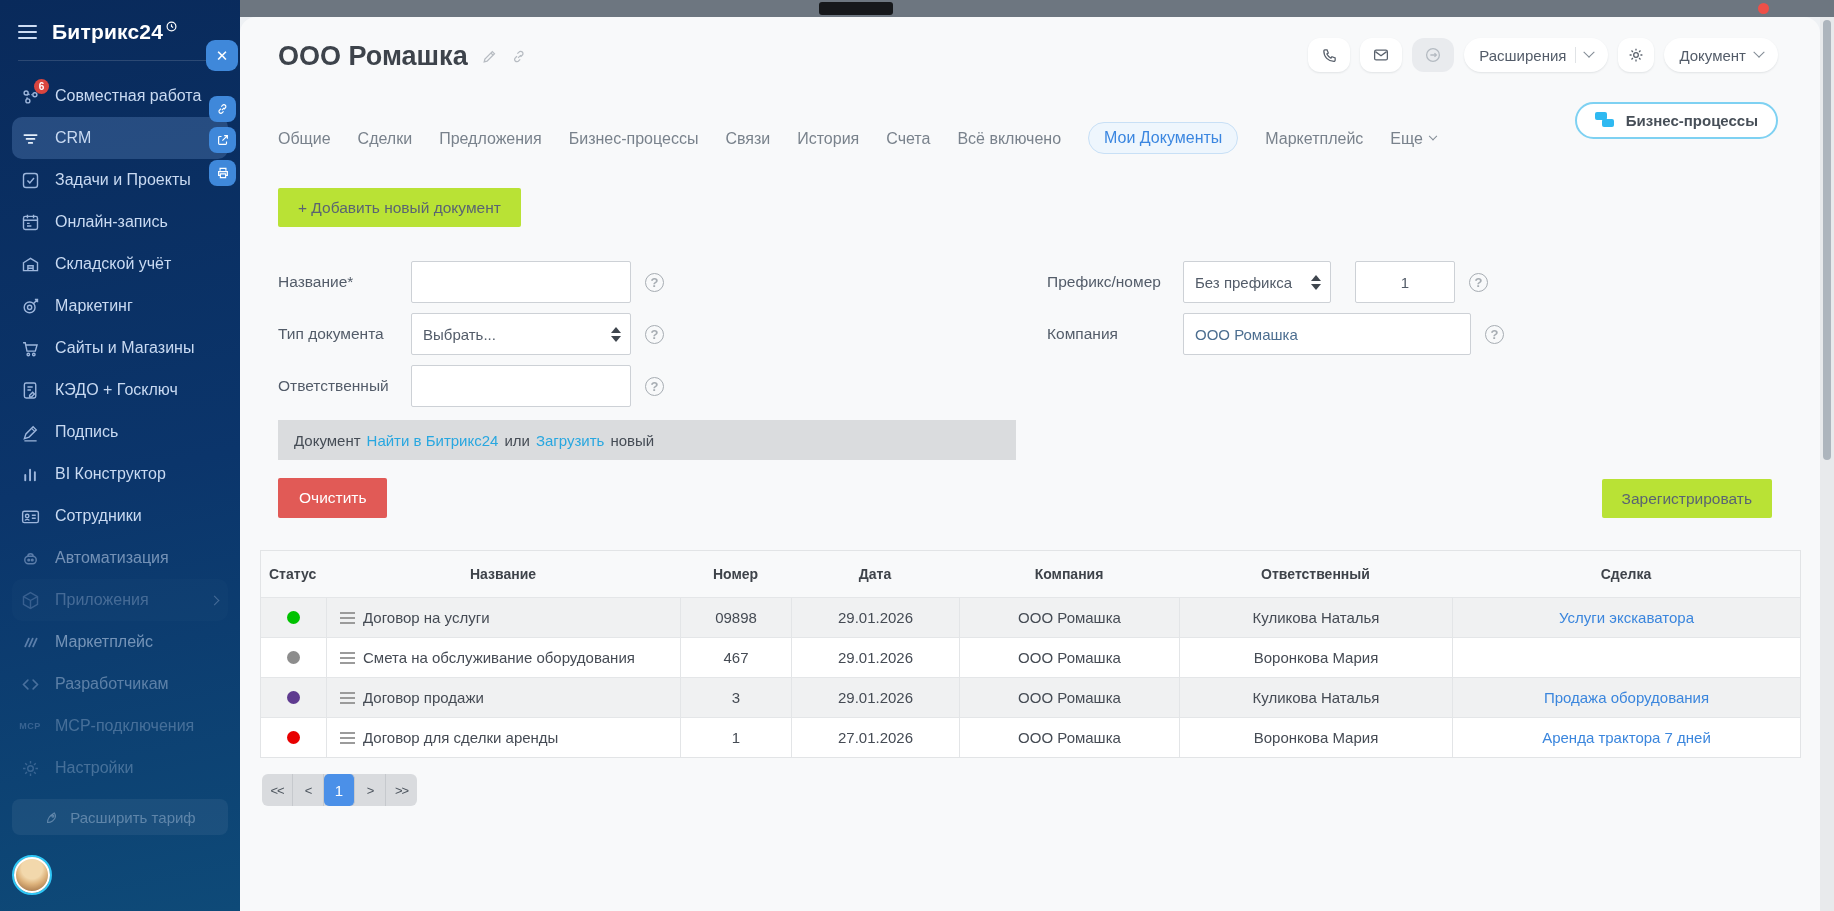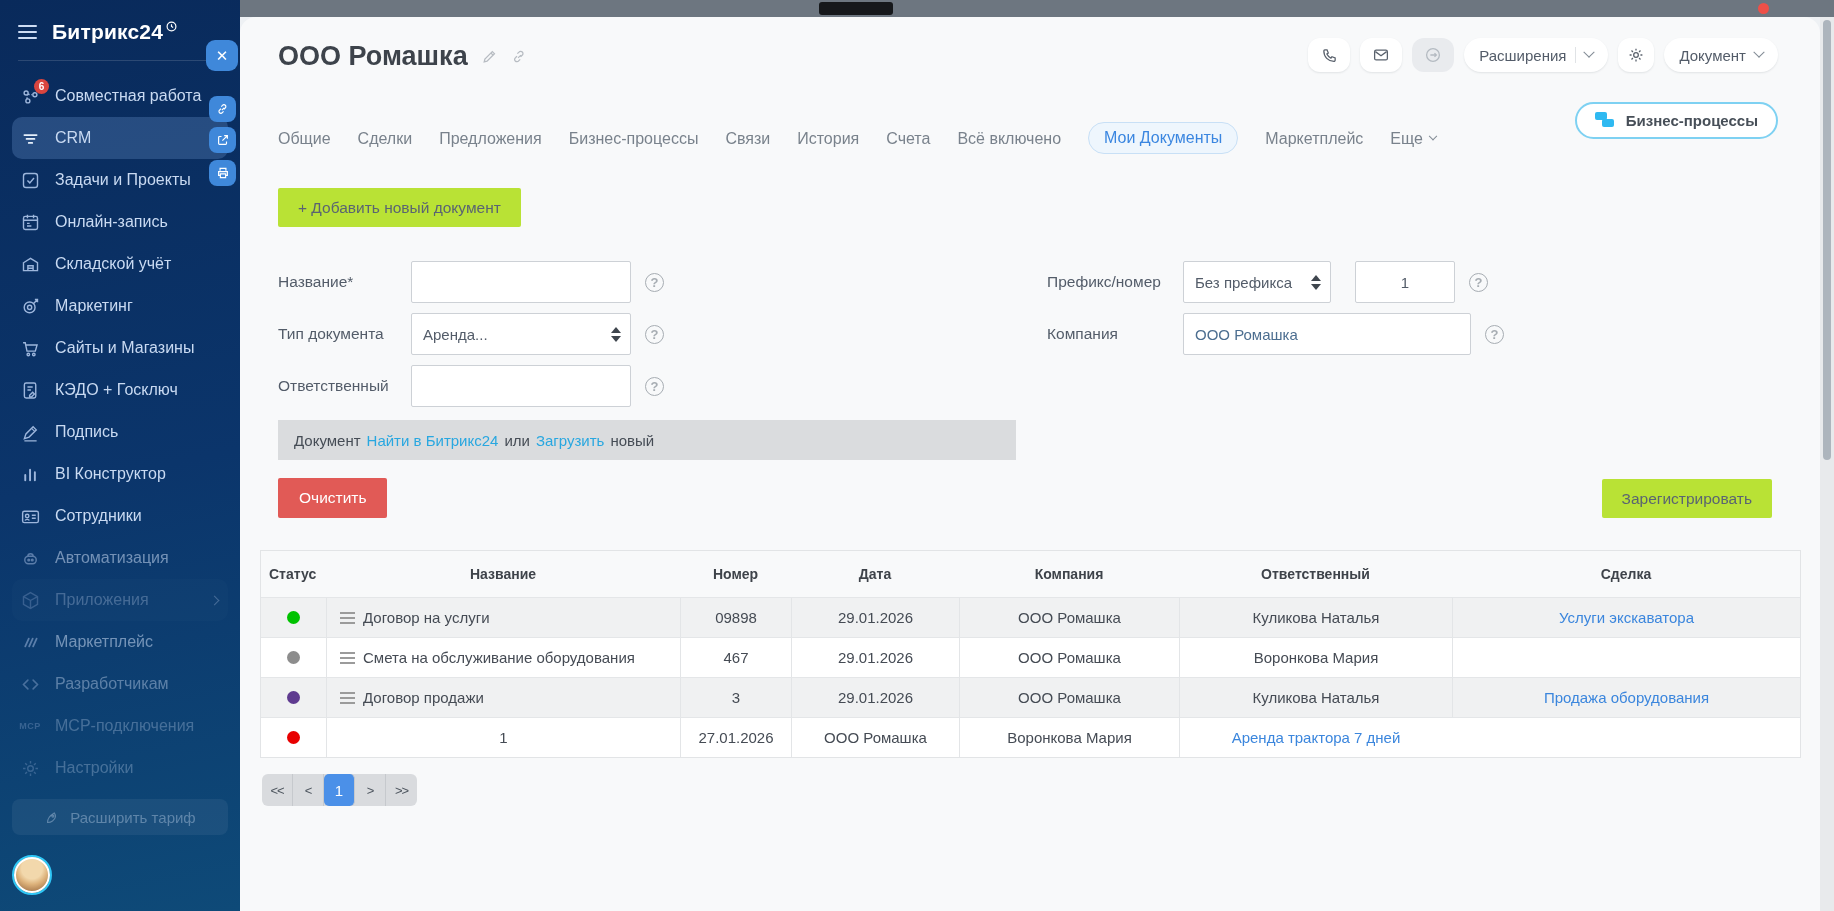--- a/index.html
+++ b/index.html
@@ -465,21 +465,21 @@
       <div class="form-grid">
 
         <div class="frow">
           <span class="flabel">Название*</span>
           <input class="tinput w220" value="" style="">
           <span class="help">?</span>
         </div>
         <div class="frow">
           <span class="flabel">Тип документа</span>
           <span class="selbox w220" style="width:220px">
-            <span class="tinput">Аренда...</span>
+            <span class="tinput">Выбрать...</span>
             <span class="sarr">
                 <i class="up"></i>
                 <i class="dn"></i>
               </span>
           </span>
           <span class="help">?</span>
         </div>
         <div class="frow">
           <span class="flabel">Ответственный</span>
           <input class="tinput w220" value="" style="">
@@ -592,20 +592,28 @@
           <div>Куликова Наталья</div>
           <div>
               <a class="deal-link">Продажа оборудования</a>
             </div>
         </div>
 
         <div class="trow drow">
           <div>
               <span class="dot" style="background-color: rgb(232, 0, 0);"></span>
             </div>
+          <div class="cell-name">
+            <span class="hamb">
+                <i></i>
+                <i></i>
+                <i></i>
+              </span>
+            <span>Договор для сделки аренды</span>
+          </div>
           <div>1</div>
           <div>27.01.2026</div>
           <div>ООО Ромашка</div>
           <div>Воронкова Мария</div>
           <div>
               <a class="deal-link">Аренда трактора 7 дней</a>
             </div>
         </div>
       </div>
 

